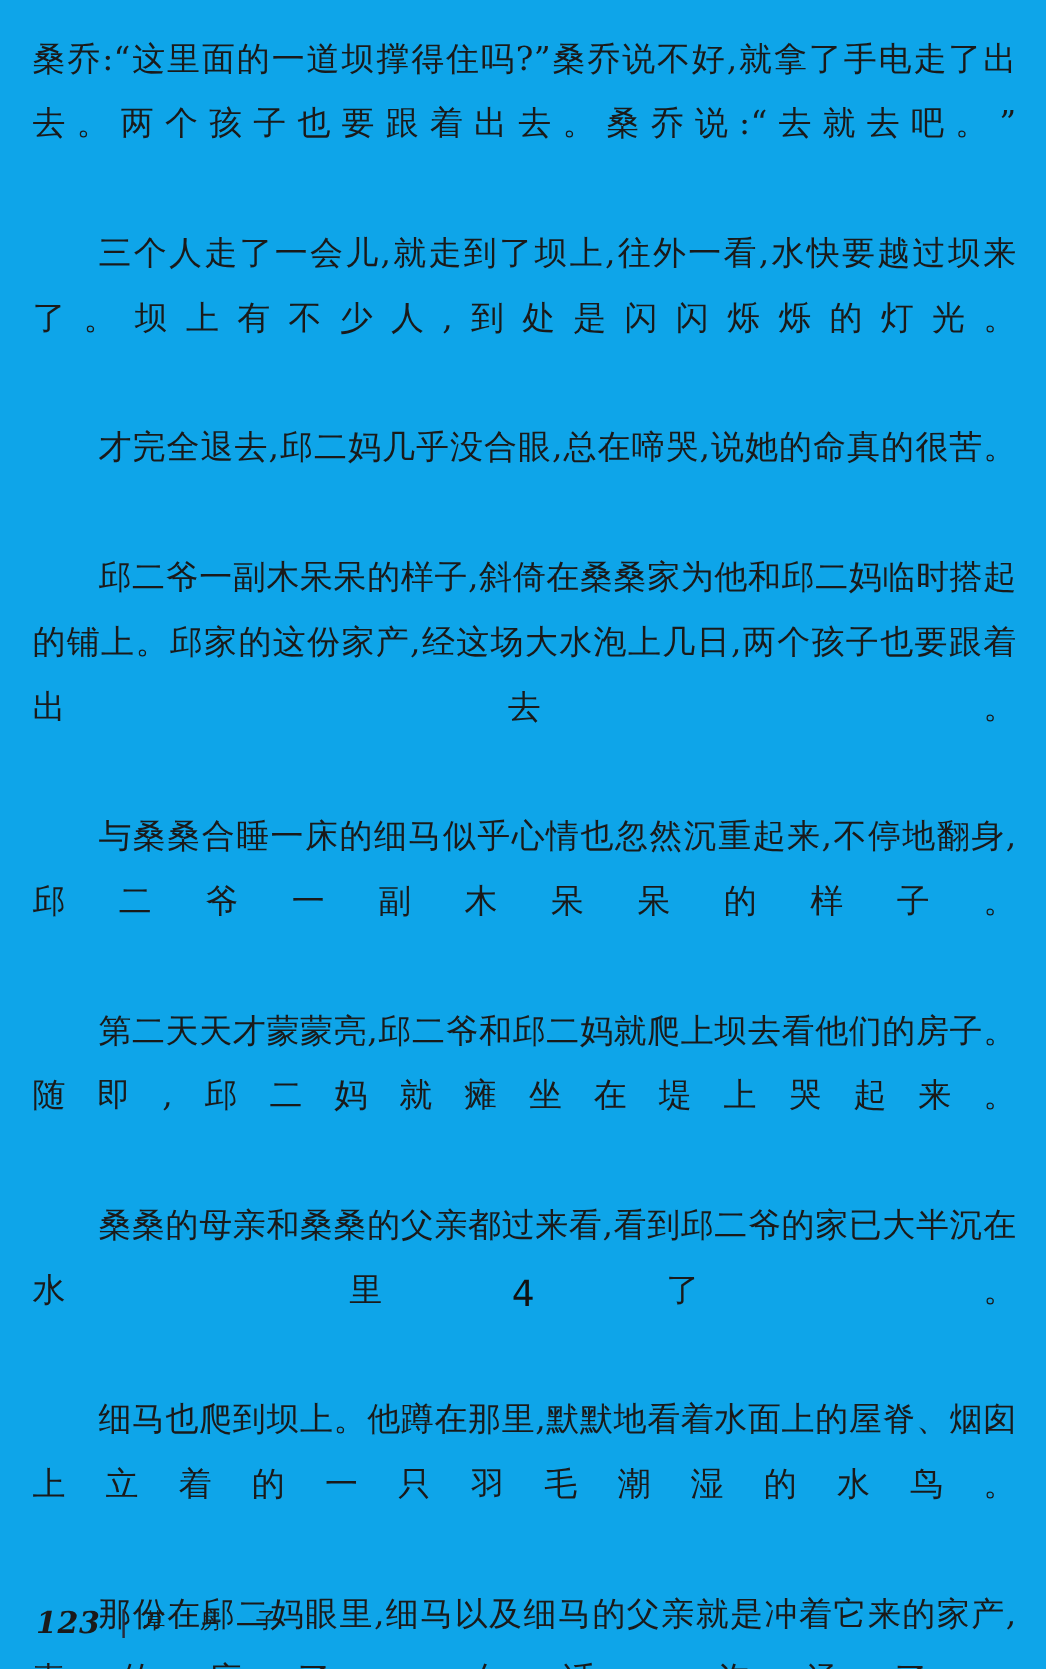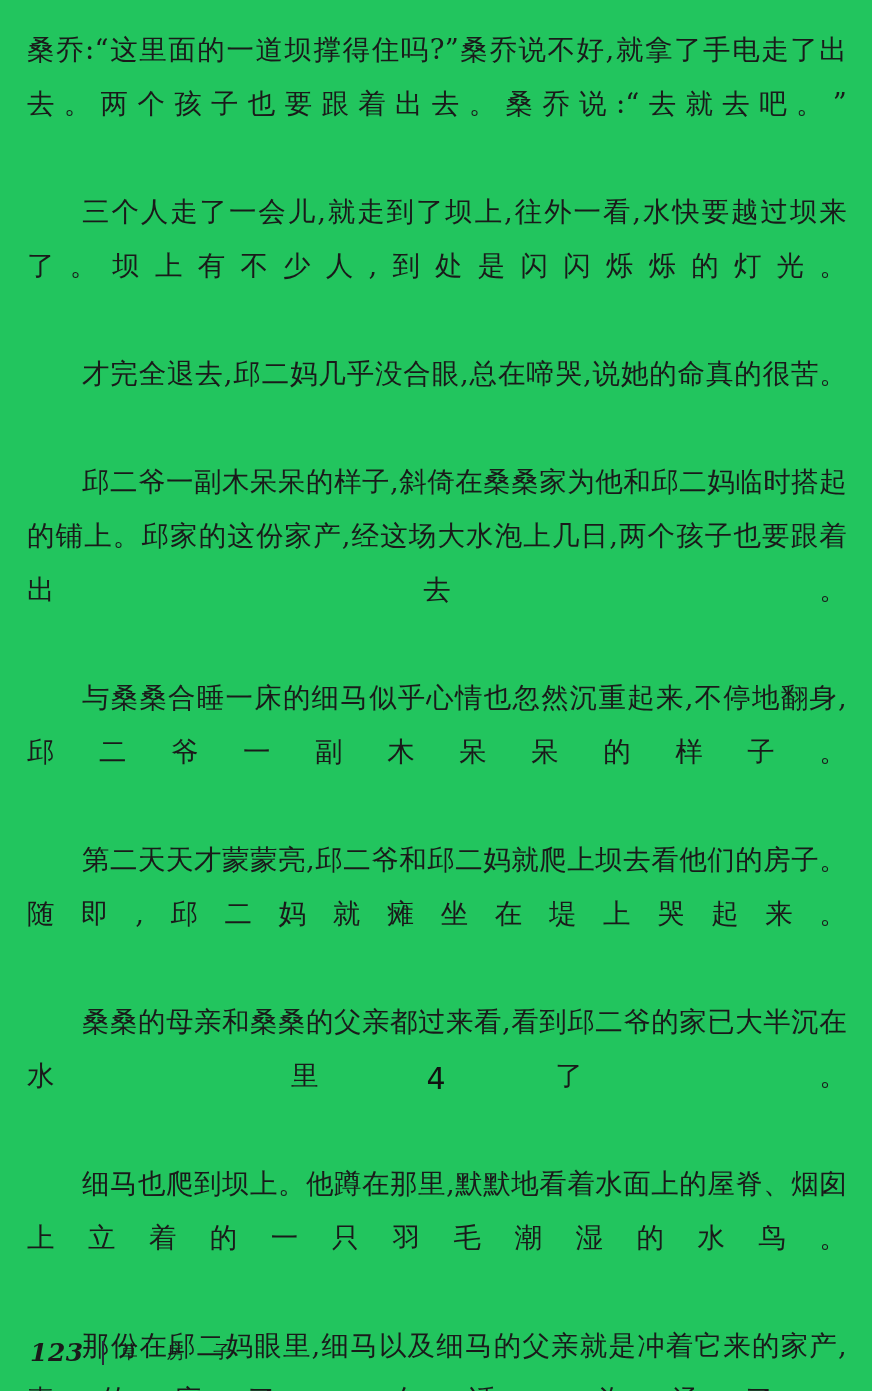--- a/index.html
+++ b/index.html
@@ -17,21 +17,21 @@
     color: #1a1a1a;
     -webkit-font-smoothing: antialiased;
   }
 
   .page {
     position: absolute;
     left: 0;
     top: 0;
     width: 872px;
     height: 1391px;
-    background: #22c55e;
+    background: #0ea5e9;
   }
 
   
   .text-column {
     position: absolute;
     left: 27px;
     top: 22px;
     width: 820px;
   }
 

